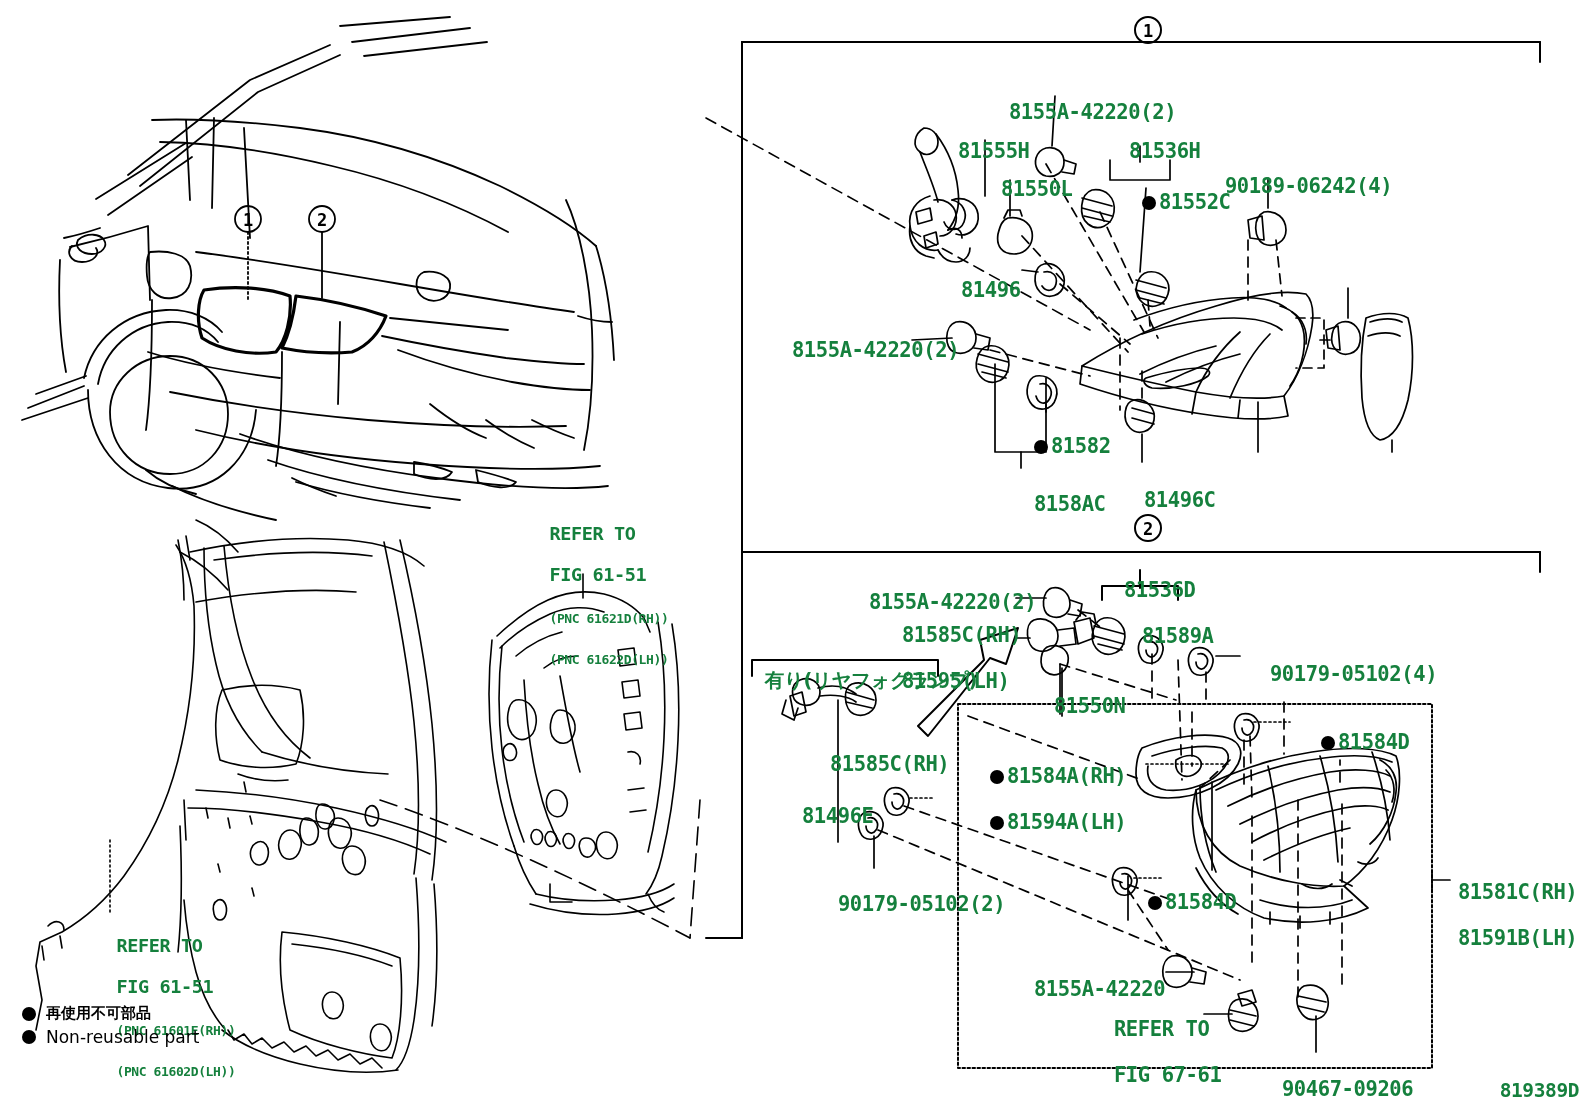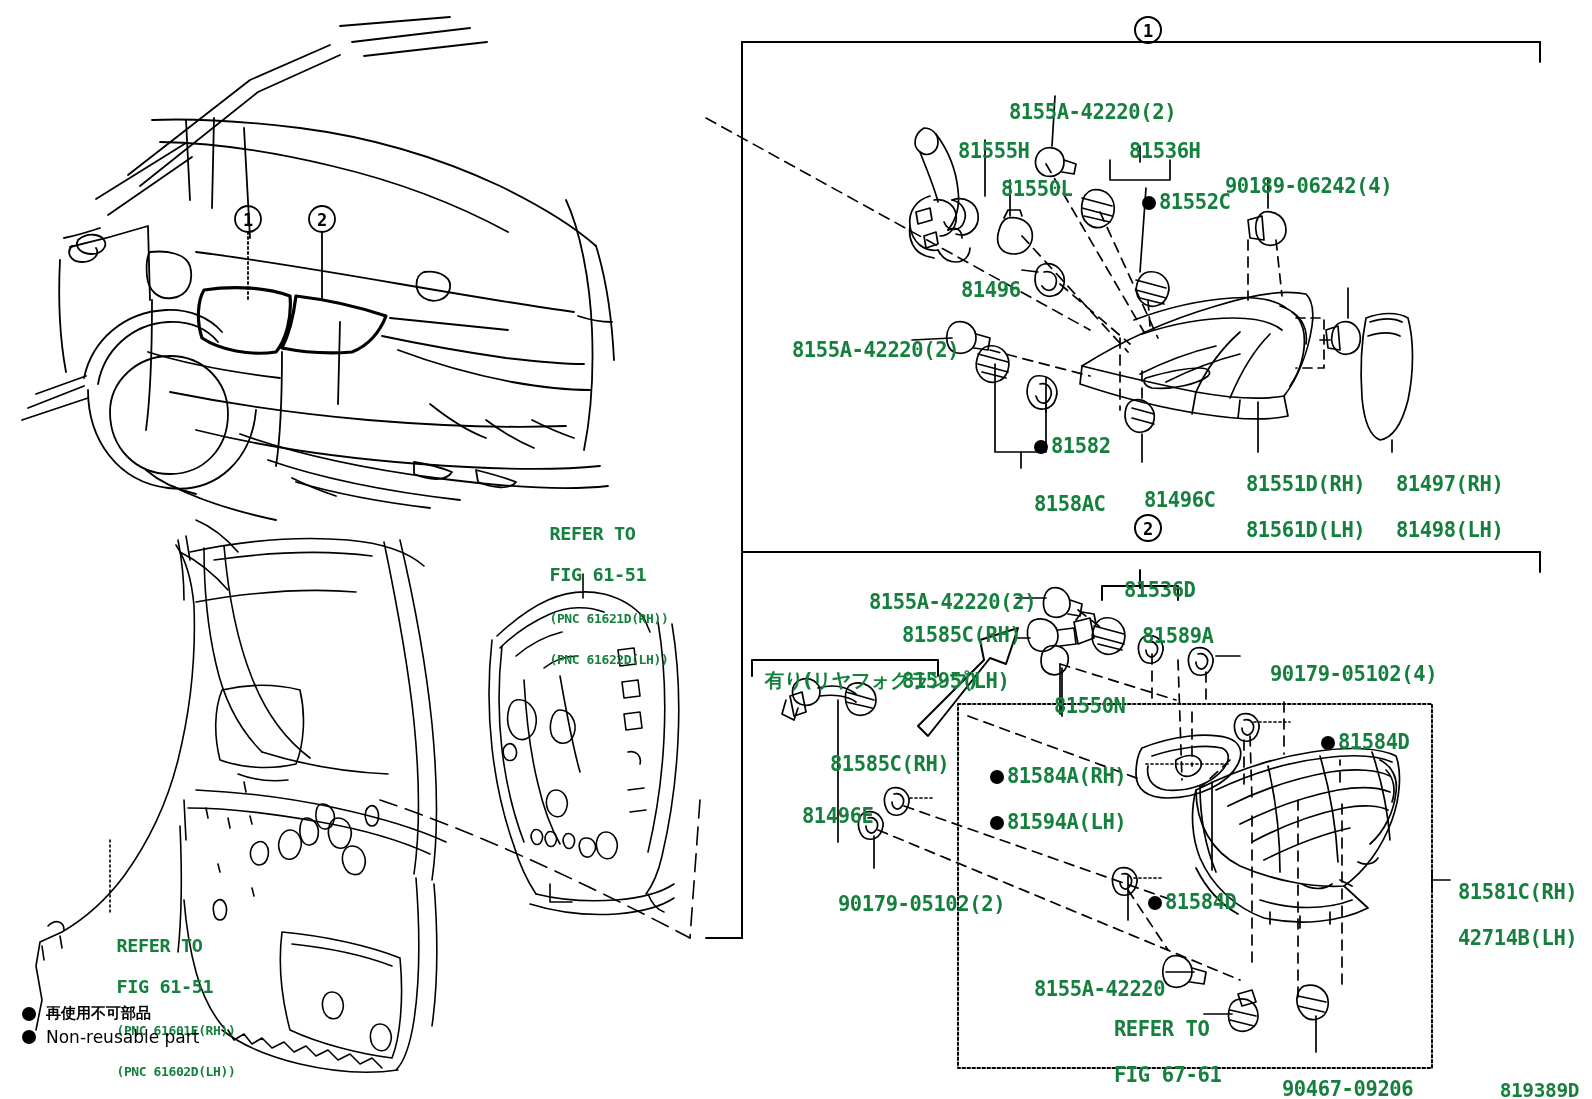--- a/index.html
+++ b/index.html
@@ -580,29 +580,21 @@
 </div>
 
 <div class="lbl s21" style="left:1010px; top:470px;">
   <span>8158AC</span>
 </div>
 
 <div class="lbl s21" style="left:1120px; top:466px;">
   <span>81496C</span>
 </div>
 
-<div class="lbl s21" style="left:1222px; top:450px;">
-  <span>81551D(RH)</span><br>
-  <span>81561D(LH)</span>
-</div>
-
-<div class="lbl s21" style="left:1372px; top:450px;">
-  <span>81497(RH)</span><br>
-  <span>81498(LH)</span>
-</div>
+
 
 <div class="lbl s21" style="left:845px; top:568px;">
   <span>8155A-42220(2)</span>
 </div>
 
 <div class="lbl s21" style="left:1100px; top:556px;">
   <span>81536D</span>
 </div>
 
 <div class="lbl s21" style="left:1118px; top:602px;">
@@ -661,21 +653,21 @@
   <br>
   
 </div>
 
 <div class="lbl s21" style="left:1258px; top:1055px;">
   <span>90467-09206</span>
 </div>
 
 <div class="lbl s21" style="left:1434px; top:858px;">
   <span>81581C(RH)</span><br>
-  <span>42714B(LH)</span>
+  <span>81591B(LH)</span>
 </div>
 
 <div class="legend" style="top:1000px;">
   <div>
     <span class="dot"></span>
     <span class="t">再使用不可部品</span>
   </div>
   <div>
     <span class="dot"></span>
     <span class="t en">Non-reusable part</span>

